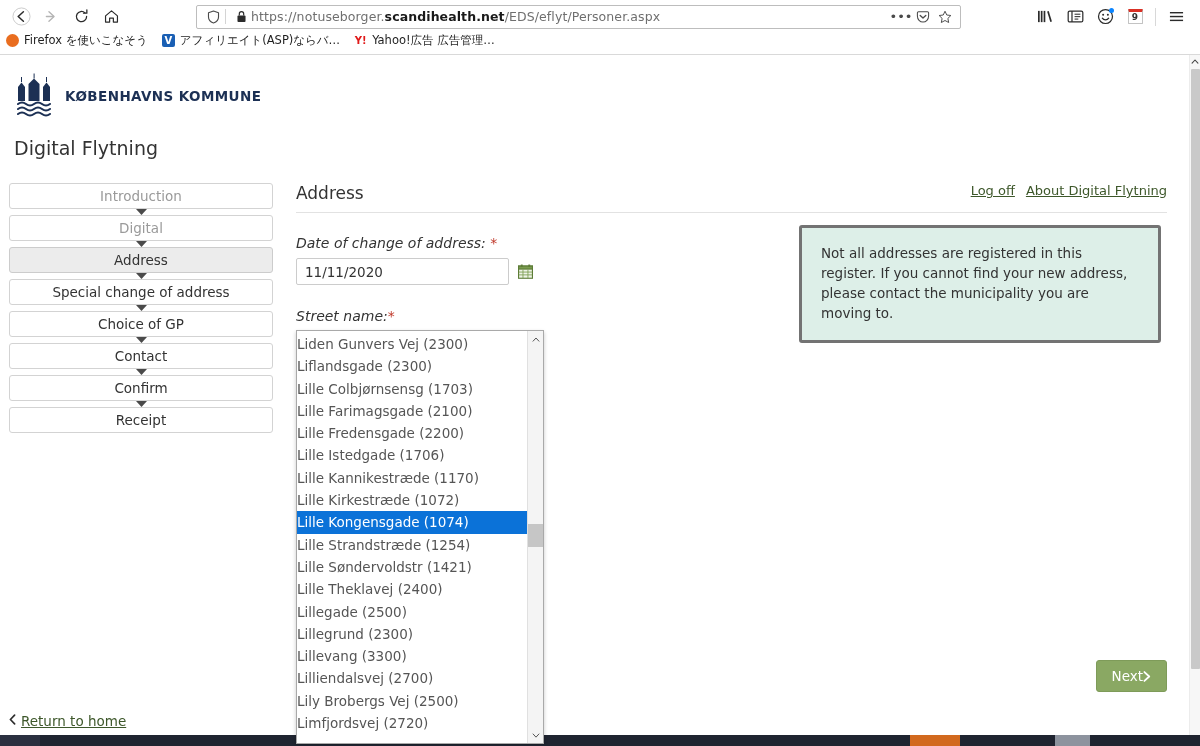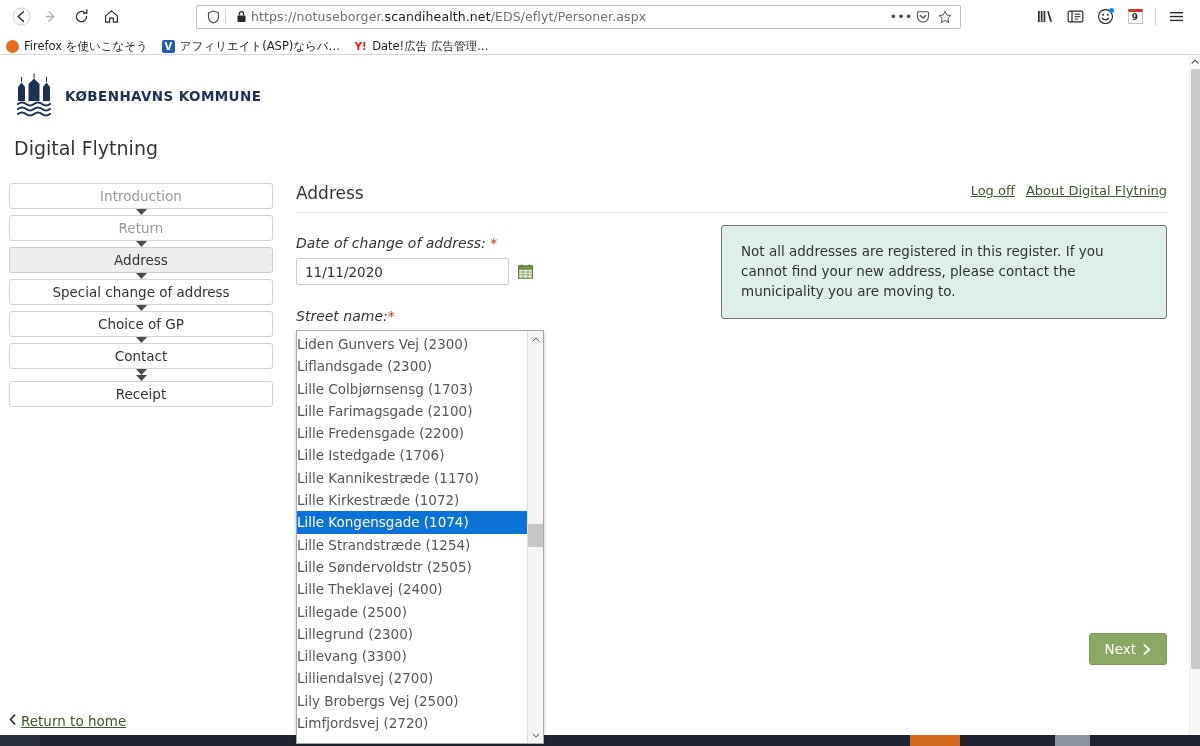--- a/index.html
+++ b/index.html
@@ -59,21 +59,21 @@
     width: 1px; height: 15px; background: #d4d4d4; margin: 0 5px 0 2px;
   }
   #url-text {
     flex: 1;
     color: #6f6f6f;
     white-space: nowrap;
     overflow: hidden;
     font-size: 12.5px;
     letter-spacing: 0.1px;
   }
-  #url-text .host { color: #1a1a1a; font-weight: normal; }
+  #url-text .host { color: #1a1a1a; font-weight: bold; }
   .url-icon {
     width: 22px; height: 20px;
     display: flex; align-items: center; justify-content: center;
     color: #4a4a4a; font-size: 13px;
   }
   #toolbar-right {
     display: flex; align-items: center; gap: 2px; padding-right: 4px;
   }
   .tb-icon {
     width: 28px; height: 28px;
@@ -95,21 +95,21 @@
     border-radius: 1px;
     font-size: 9px; font-weight: bold; color: #333;
     display: flex; align-items: center; justify-content: center;
     line-height: 1;
   }
 
   
   #bookmarks-bar {
     height: 22px;
     display: flex;
-    align-items: flex-end;
+    align-items: flex-start;
     padding: 0 6px;
     gap: 14px;
     background: #ffffff;
     border-bottom: 1px solid #d9d9d9;
   }
   .bookmark {
     display: flex; align-items: center; gap: 5px;
     font-size: 11.5px; color: #1e1e1e;
     white-space: nowrap;
   }
@@ -323,47 +323,46 @@
     position: absolute;
     left: 0; right: 0;
     top: 193px;
     height: 23px;
     background: #c6c6c6;
   }
 
   
   #info-box {
     position: absolute;
-    right: 22px;
+    right: 28px;
     top: 42px;
-    width: 446px;
+    width: 362px;
     min-height: 93px;
     background: #ddefe8;
-    border: 1px solid #737373;
+    border: 3px solid #737373;
     border-radius: 3px;
     padding: 16px 19px;
     font-size: 13.5px;
     line-height: 1.48;
     color: #333333;
   }
 
   
   #next-btn {
     position: absolute;
     right: 22px;
-    top: 450px;
+    top: 477px;
     background: #8aa863;
     border: 1px solid #7e9b59;
     border-radius: 3px;
     color: #ffffff;
     font-size: 13.5px;
     padding: 7px 15px;
     display: flex;
     align-items: center;
-    gap: 7px;
   }
   #return-home {
     position: absolute;
     left: 9px;
     top: 658px;
     display: flex;
     align-items: center;
     gap: 5px;
     font-size: 13.5px;
   }
@@ -487,21 +486,21 @@
     <div class="bookmark">
       <span class="bm-fav" style="background:#e96d1f;border-radius:50%;"></span>
       <span>Firefox を使いこなそう</span>
     </div>
     <div class="bookmark">
       <span class="bm-fav" style="background:#1a5fb4;color:#fff;">V</span>
       <span>アフィリエイト(ASP)ならバ…</span>
     </div>
     <div class="bookmark">
       <span class="bm-fav" style="color:#e01a1a;">Y!</span>
-      <span>Date!広告 広告管理…</span>
+      <span>Yahoo!広告 広告管理…</span>
     </div>
   </div>
 </div>
 
 <div id="viewport">
   <div id="page">
 
     <div id="site-header">
       <div id="logo-row">
         <svg id="logo-mark" viewBox="0 0 40 46">
@@ -540,21 +539,21 @@
       <div id="sidebar">
         <div class="step done">
             <span>Introduction</span>
           </div>
         <div class="step-arrow">
             <svg width="11" height="6" viewBox="0 0 11 6">
               <path d="M0 0 H11 L5.5 6 Z" fill="#4a4a4a"></path>
             </svg>
           </div>
         <div class="step done">
-            <span>Return</span>
+            <span>Digital</span>
           </div>
         <div class="step-arrow">
             <svg width="11" height="6" viewBox="0 0 11 6">
               <path d="M0 0 H11 L5.5 6 Z" fill="#4a4a4a"></path>
             </svg>
           </div>
         <div class="step current">
             <span>Address</span>
           </div>
         <div class="step-arrow">
@@ -578,20 +577,23 @@
               <path d="M0 0 H11 L5.5 6 Z" fill="#4a4a4a"></path>
             </svg>
           </div>
         <div class="step">
             <span>Contact</span>
           </div>
         <div class="step-arrow">
             <svg width="11" height="6" viewBox="0 0 11 6">
               <path d="M0 0 H11 L5.5 6 Z" fill="#4a4a4a"></path>
             </svg>
+          </div>
+        <div class="step">
+            <span>Confirm</span>
           </div>
         <div class="step-arrow">
             <svg width="11" height="6" viewBox="0 0 11 6">
               <path d="M0 0 H11 L5.5 6 Z" fill="#4a4a4a"></path>
             </svg>
           </div>
         <div class="step">
             <span>Receipt</span>
           </div>
       </div>
@@ -643,21 +645,21 @@
             <div class="lb-item">Liden Gunvers Vej (2300)</div>
             <div class="lb-item">Liflandsgade (2300)</div>
             <div class="lb-item">Lille Colbjørnsensg (1703)</div>
             <div class="lb-item">Lille Farimagsgade (2100)</div>
             <div class="lb-item">Lille Fredensgade (2200)</div>
             <div class="lb-item">Lille Istedgade (1706)</div>
             <div class="lb-item">Lille Kannikestræde (1170)</div>
             <div class="lb-item">Lille Kirkestræde (1072)</div>
             <div class="lb-item selected">Lille Kongensgade (1074)</div>
             <div class="lb-item">Lille Strandstræde (1254)</div>
-            <div class="lb-item">Lille Søndervoldstr (2505)</div>
+            <div class="lb-item">Lille Søndervoldstr (1421)</div>
             <div class="lb-item">Lille Theklavej (2400)</div>
             <div class="lb-item">Lillegade (2500)</div>
             <div class="lb-item">Lillegrund (2300)</div>
             <div class="lb-item">Lillevang (3300)</div>
             <div class="lb-item">Lilliendalsvej (2700)</div>
             <div class="lb-item">Lily Brobergs Vej (2500)</div>
             <div class="lb-item">Limfjordsvej (2720)</div>
           </div>
           <div id="listbox-scrollbar">
             <div class="lb-sb-arrow">

